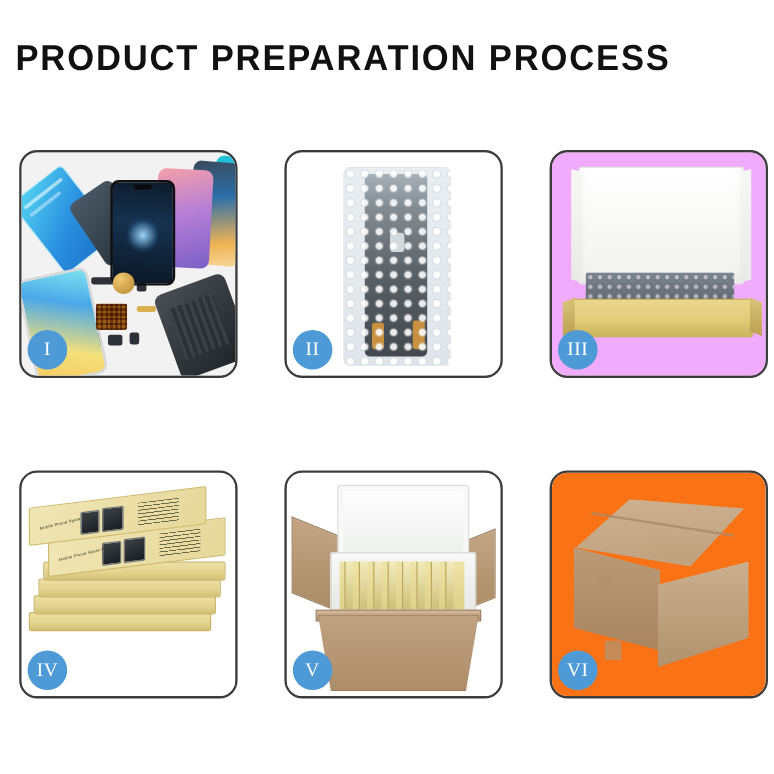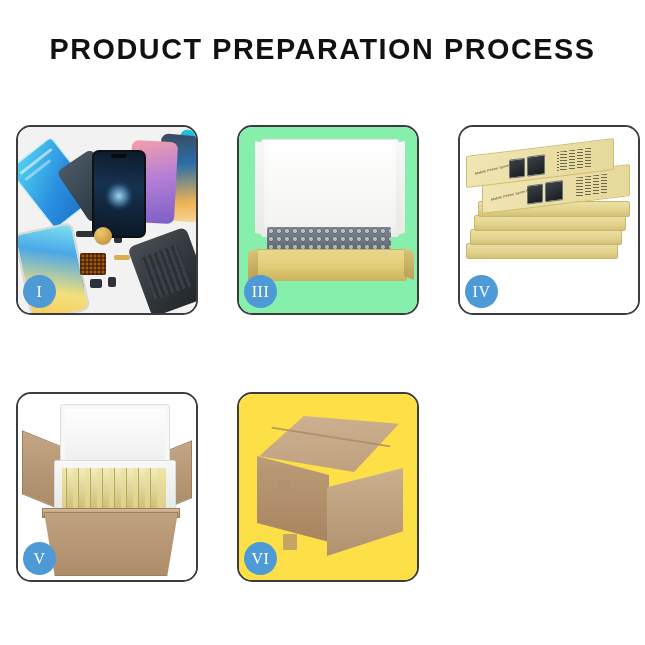--- a/index.html
+++ b/index.html
@@ -6,21 +6,21 @@
   body{
     width:645px;height:645px;
     background:#ffffff;
     font-family:"Liberation Sans","DejaVu Sans",sans-serif;
     overflow:hidden;
     position:relative;
   }
   .page{width:645px;height:645px;position:relative;box-sizing:border-box;}
 
   
-  .header{padding-top:34px;text-align:center;}
+  .header{padding-top:34px;text-align:left;}
   .title{
     font-size:30px;font-weight:700;color:#111111;
     letter-spacing:1.6px;line-height:1;
     transform:scaleX(0.96);transform-origin:center;
     white-space:nowrap;
   }
   .subtitle{
     margin-top:13px;font-size:13.2px;color:#1b1b1b;
     letter-spacing:.15px;white-space:nowrap;font-weight:400;
   }
@@ -112,21 +112,21 @@
     position:absolute;left:18px;top:6px;width:52px;height:152px;
     background:linear-gradient(180deg,#9aa3ab 0%,#6f787f 18%,#3b4248 55%,#20262b 100%);
     border-radius:4px;opacity:.82;
   }
   .bw-item::before{content:"";position:absolute;left:40%;top:32%;width:12px;height:16px;background:#cfd6da;border-radius:3px;}
   .bw-flex{position:absolute;background:#c9913f;border-radius:2px;}
   .bw-over{position:absolute;inset:0;
     background:radial-gradient(circle at 6px 6px,rgba(255,255,255,.88) 2.4px,rgba(200,212,220,.35) 3.3px,transparent 4.2px) 0 0/12px 12px;}
 
   
-  .p3{background:#86efac;}
+  .p3{background:#f0abfc;}
   .m-lid{position:absolute;left:22px;top:12px;width:136px;height:96px;
         background:linear-gradient(180deg,#ffffff,#f2f2f0);
         border:1px solid #e6e6e2;border-radius:2px;
         box-shadow:inset 0 -6px 10px rgba(0,0,0,.04);}
   .m-lid::before{content:"";position:absolute;left:-7px;top:2px;width:9px;height:92px;
         background:linear-gradient(180deg,#f7f7f5,#e9e9e5);transform:skewY(12deg);}
   .m-lid::after{content:"";position:absolute;right:-7px;top:2px;width:9px;height:92px;
         background:linear-gradient(180deg,#f7f7f5,#e9e9e5);transform:skewY(-12deg);}
   .m-foam{position:absolute;left:28px;top:100px;width:124px;height:26px;
         background:
@@ -175,21 +175,21 @@
   .c-content .slat{position:absolute;top:0;width:6px;height:100%;
         background:linear-gradient(180deg,#f3ecbe,#cdbf78);border-left:1px solid #b9a95f;}
   .c-body{position:absolute;left:26px;top:118px;width:132px;height:62px;
         background:linear-gradient(180deg,#c0a180 0%,#ad8c69 100%);
         border:1px solid #9c7d5c;
         clip-path:polygon(0 0,100% 0,92% 100%,8% 100%);}
   .c-rim{position:absolute;left:24px;top:114px;width:136px;height:8px;
         background:linear-gradient(180deg,#d5bb9c,#ad8c69);border:1px solid #9c7d5c;}
 
   
-  .p6{background:#fde047;}
+  .p6{background:#f97316;}
   .bx-top{position:absolute;left:20px;top:22px;width:140px;height:56px;
         background:linear-gradient(175deg,#cdb190,#bfa07d);
         clip-path:polygon(32% 0,100% 14%,68% 100%,0 72%);
         border-radius:2px;}
   .bx-seam{position:absolute;left:32px;top:42px;width:120px;height:2px;
         background:#a88a67;transform:rotate(9deg);opacity:.8;}
   .bx-left{position:absolute;left:18px;top:62px;width:72px;height:86px;
         background:linear-gradient(180deg,#bb9b78,#a8855f);
         clip-path:polygon(0 0,100% 22%,100% 100%,0 78%);}
   .bx-right{position:absolute;left:88px;top:74px;width:76px;height:88px;
@@ -233,20 +233,31 @@
         <div class="chip" style="left:56px;top:150px;width:10px;height:12px;"></div>
         <div class="chip" style="left:72px;top:152px;width:12px;height:9px;"></div>
         <div class="chip" style="left:90px;top:150px;width:8px;height:10px;"></div>
         <div class="chip" style="left:50px;top:132px;width:8px;height:16px;"></div>
         <div class="gold" style="left:96px;top:128px;width:16px;height:5px;"></div>
         <div class="chip" style="left:42px;top:162px;width:12px;height:14px;background:#cfd6da;"></div>
         <div class="badge">I</div>
       </div>
     </div>
 
+    <div class="panel">
+      <div class="panel-inner p2">
+        <div class="bubblewrap">
+          <div class="bw-item"></div>
+          <div class="bw-flex" style="left:24px;top:130px;width:10px;height:22px;"></div>
+          <div class="bw-flex" style="left:58px;top:128px;width:10px;height:24px;"></div>
+          <div class="bw-over"></div>
+        </div>
+        <div class="badge">II</div>
+      </div>
+    </div>
 
     <div class="panel">
       <div class="panel-inner p3">
         <div class="m-lid"></div>
         <div class="m-foam"></div>
         <div class="m-base"></div>
         <div class="badge">III</div>
       </div>
     </div>
 

